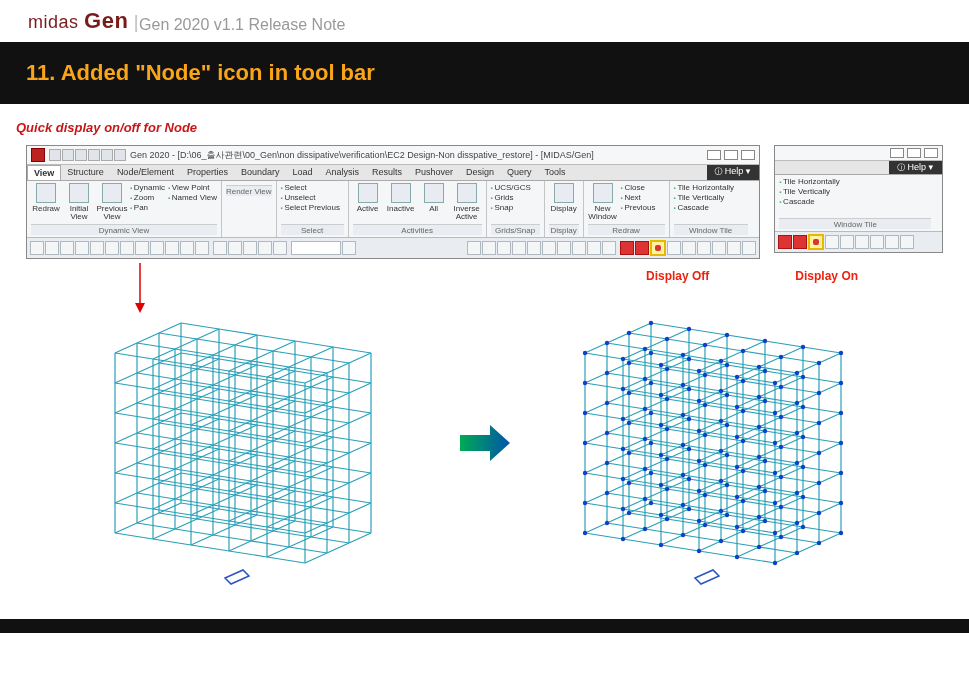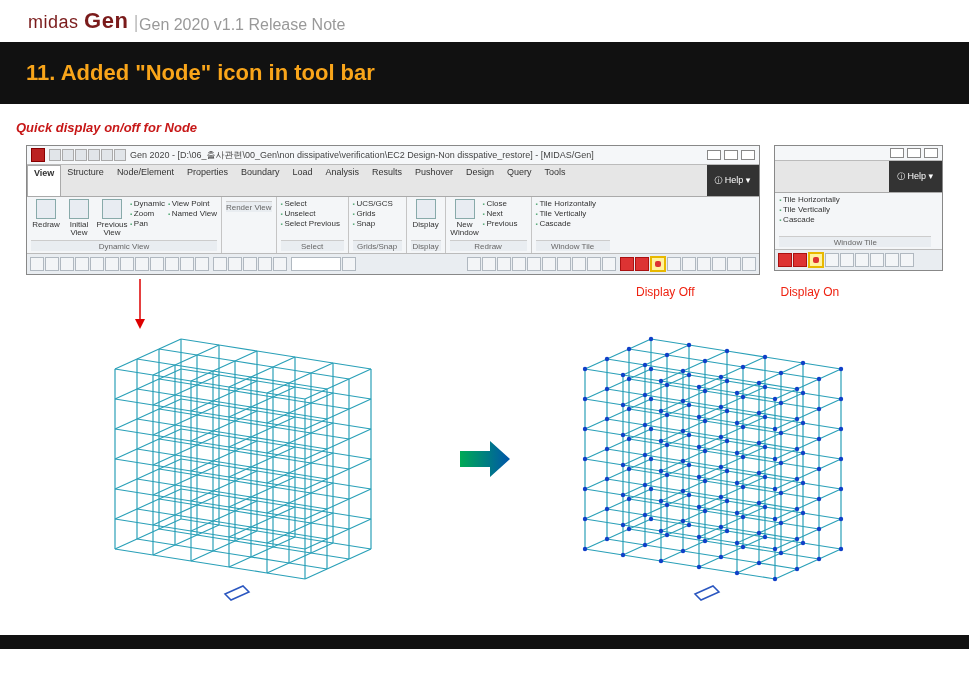--- a/index.html
+++ b/index.html
@@ -22,42 +22,42 @@
   .app-titlebar { background: #f5f7f9; padding: 2px 4px; display: flex; align-items: center; gap: 4px; border-bottom: 1px solid #bbb; }
   .app-titlebar .qat { display: flex; gap: 1px; }
   .app-titlebar .qat span { width: 12px; height: 12px; background: #e1e5e9; border: 1px solid #aaa; display: inline-block; }
   .app-title { flex: 1; text-align: left; font-size: 9px; color: #444; white-space: nowrap; overflow: hidden; }
   .winbtns { display: flex; gap: 3px; }
   .winbtns span { width: 14px; height: 10px; border: 1px solid #888; background: #fff; display: inline-block; }
 
   .ribbon-tabs { display: flex; background: #e6e6e6; border-bottom: 1px solid #aaa; }
   .ribbon-tabs div { padding: 2px 6px; font-size: 9px; color: #333; border-right: 1px solid transparent; }
   .ribbon-tabs .active { background: #fff; border: 1px solid #aaa; border-bottom: none; font-weight: bold; }
-  .ribbon-tabs .help { margin-left: auto; background: #333; color: #fff; padding: 10px 8px; }
+  .ribbon-tabs .help { margin-left: auto; background: #333; color: #fff; padding: 1px 8px; }
 
   .ribbon-body { background: #f4f6f8; display: flex; min-height: 56px; }
   .rgroup { border-right: 1px solid #c5c5c5; padding: 2px 4px; display: flex; flex-direction: column; justify-content: space-between; }
   .rgroup .items { display: flex; gap: 3px; align-items: flex-start; flex-wrap: wrap; }
   .rbtn { display: flex; flex-direction: column; align-items: center; width: 30px; }
   .rbtn .ic { width: 20px; height: 20px; background: #e8ecf2; border: 1px solid #8aa; }
   .rbtn .ic.hl { background: #fff3a0; border: 2px solid #e8b800; }
   .rbtn .lbl { font-size: 8px; text-align: center; line-height: 1; margin-top: 2px; }
   .rstack { display: flex; flex-direction: column; gap: 1px; font-size: 8px; }
   .rstack div::before { content: "▪ "; color: #5a7; font-size: 6px; }
   .grplabel { font-size: 8px; color: #666; text-align: center; border-top: 1px solid #ccc; margin-top: 2px; padding-top: 1px; background: #e9edf1; }
 
   .icon-strip { background: #e9edf1; border-top: 1px solid #bbb; padding: 2px 3px; display: flex; gap: 1px; align-items: center; }
   .icon-strip span { width: 14px; height: 14px; background: #f3f5f7; border: 1px solid #b0b8c0; display: inline-block; }
   .icon-strip .sep { width: 2px; background: transparent; border: none; }
   .icon-strip .red { background: #d33; border-color: #a11; }
   .icon-strip .hl { background: #fff3a0; border: 2px solid #e8b800; width: 16px; height: 16px; position: relative; }
   .icon-strip .hl::after { content: ""; position: absolute; inset: 3px; background: #d33; border-radius: 2px; }
   .icon-strip .drop { width: 50px; background: #fff; }
 
-  .labels-row { display: flex; padding: 6px 26px 0 16px; font-size: 12px; font-weight: normal; color: #e21; }
+  .labels-row { display: flex; padding: 6px 26px 0 26px; font-size: 12px; font-weight: bold; color: #e21; }
   .labels-row .off { margin-left: 620px; }
   .labels-row .on  { margin-left: 86px; }
 
   .models-row { display: flex; align-items: center; justify-content: center; gap: 30px; padding: 10px 26px 18px 26px; position: relative; }
   .model { width: 350px; height: 300px; position: relative; }
   .model svg { width: 100%; height: 100%; }
   .arrow-big { width: 60px; }
   .arrow-down { position: absolute; top: -20px; left: 130px; }
 
   .doc-footer { height: 14px; background: #111; margin-top: 8px; }
@@ -150,20 +150,41 @@
           <div class="items">
             <div class="rstack">
               <div>Select</div>
               <div>Unselect</div>
               <div>Select Previous</div>
             </div>
           </div>
           <div class="grplabel">Select</div>
         </div>
 
+        <div class="rgroup" style="min-width:120px;">
+          <div class="items">
+            <div class="rbtn">
+                <div class="ic"></div>
+                <div class="lbl">Active</div>
+              </div>
+            <div class="rbtn">
+                <div class="ic"></div>
+                <div class="lbl">Inactive</div>
+              </div>
+            <div class="rbtn">
+                <div class="ic"></div>
+                <div class="lbl">All</div>
+              </div>
+            <div class="rbtn">
+                <div class="ic"></div>
+                <div class="lbl">Inverse Active</div>
+              </div>
+          </div>
+          <div class="grplabel">Activities</div>
+        </div>
 
         <div class="rgroup" style="min-width:58px;">
           <div class="items">
             <div class="rstack">
               <div>UCS/GCS</div>
               <div>Grids</div>
               <div>Snap</div>
             </div>
           </div>
           <div class="grplabel">Grids/Snap</div>

